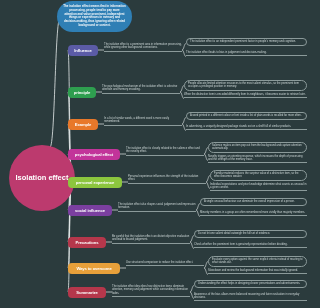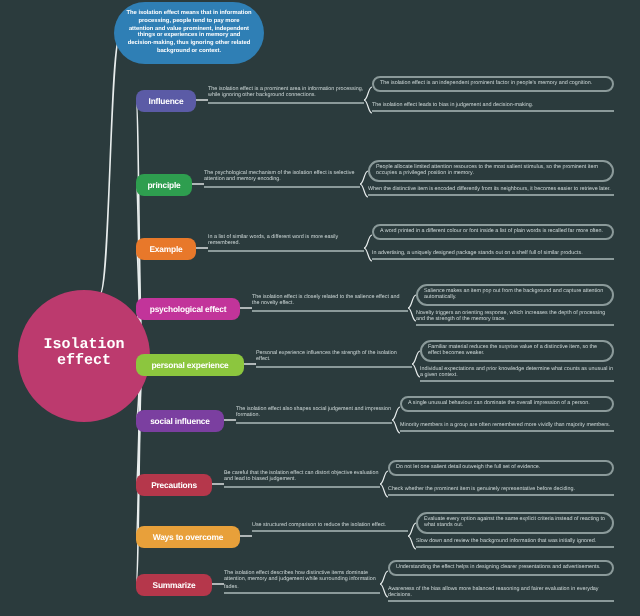--- a/index.html
+++ b/index.html
@@ -9,21 +9,21 @@
     font-family:"Liberation Sans",sans-serif;
     position:relative;
   }
   #canvas{position:absolute;inset:0;}
   svg.links{position:absolute;left:0;top:0;width:310px;height:308px;pointer-events:none;}
 
   .center-node{
     position:absolute;border-radius:50%;
     background:#bc3a6e;color:#ffffff;
     display:flex;align-items:center;justify-content:center;
-    text-align:center;font-weight:bold;line-height:1.05;font-family:Liberation Mono, monospace;
+    text-align:left;font-weight:bold;line-height:1.05;
   }
   .branch{
     position:absolute;border-radius:4px;color:#ffffff;
     font-weight:bold;display:flex;align-items:center;justify-content:center;
     text-align:center;white-space:nowrap;letter-spacing:-0.1px;
   }
   .mid{
     position:absolute;color:#ced8d8;line-height:1.25;
     border-bottom:1px solid #8b9a9a;
     padding-bottom:1px;

